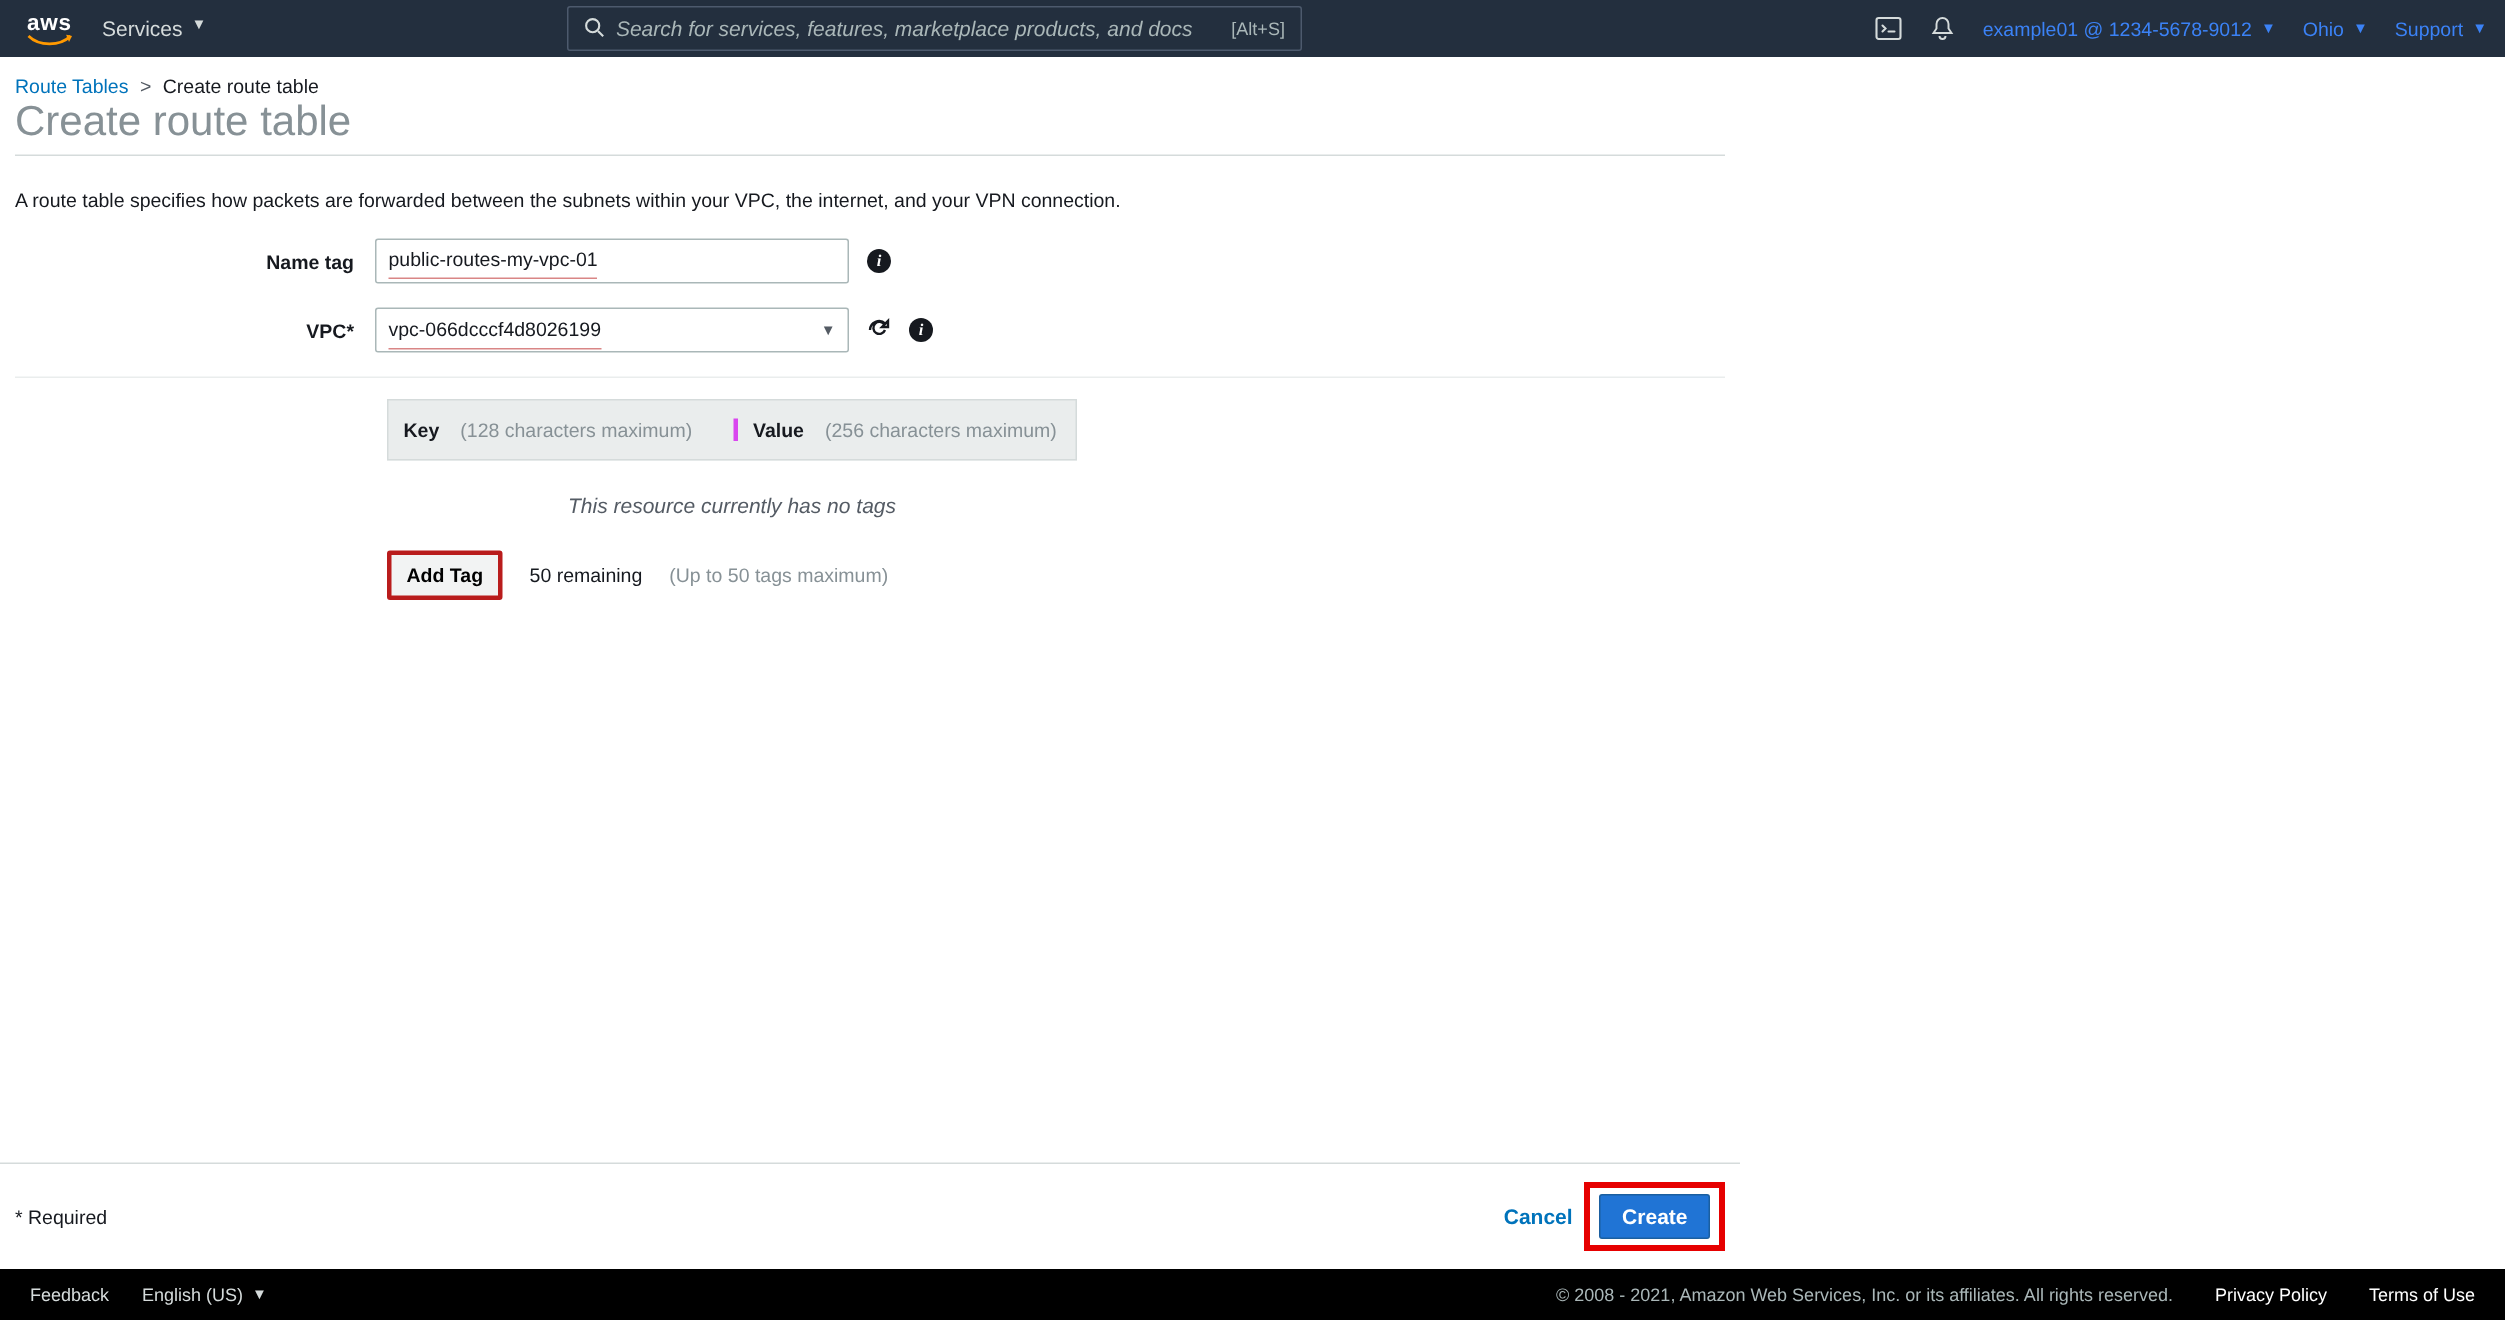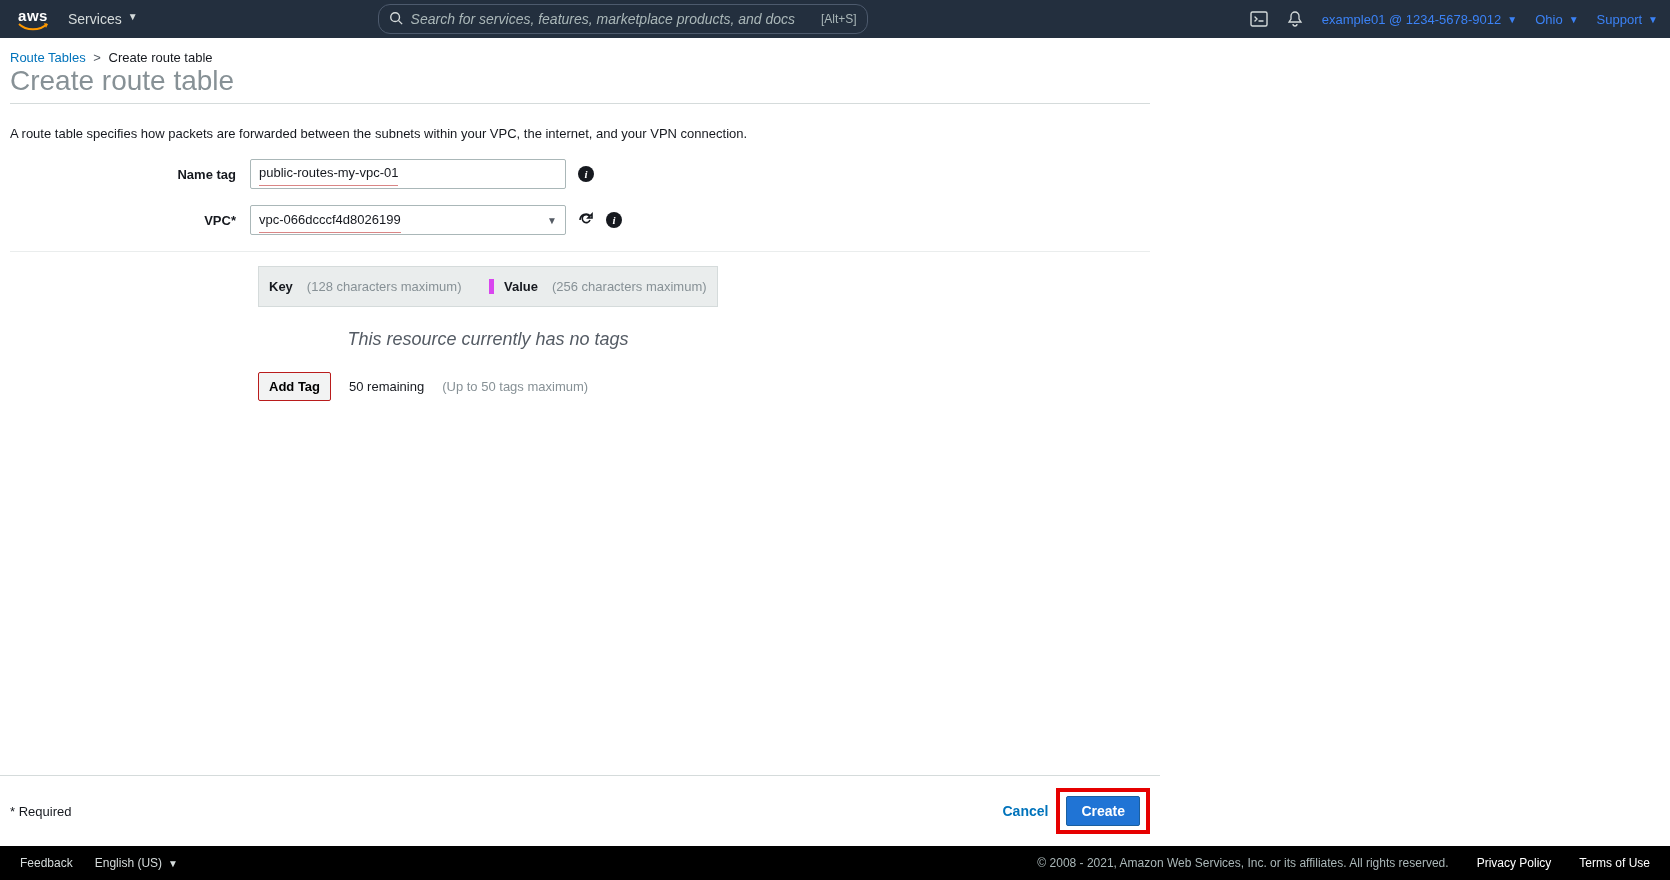--- a/index.html
+++ b/index.html
@@ -7,21 +7,21 @@
   body { display: flex; flex-direction: column; min-height: 100vh; }
 
   
   .navbar { background: #232f3e; color: #d5dbdb; height: 38px; display: flex; align-items: center; padding: 0 12px; }
   .aws-logo { display: inline-flex; flex-direction: column; align-items: center; margin: 0 20px 0 6px; color: #fff; font-weight: 700; letter-spacing: 0.5px; font-size: 15px; line-height: 1; }
   .aws-logo svg { display: block; }
   .nav-services { display: flex; align-items: flex-start; gap: 6px; cursor: pointer; font-size: 14px; color:#d5dbdb; }
   .nav-caret { font-size: 10px; }
 
   .searchbar { flex: 0 0 auto; margin-left: 240px; width: 490px; height: 30px;
-    background: #232f3e; border: 1px solid #4d5a6d; border-radius: 12px;
+    background: #232f3e; border: 1px solid #4d5a6d; border-radius: 2px;
     display: flex; align-items: center; padding: 0 10px; color: #aab7b8; font-style: italic; }
   .searchbar .mag { font-style: normal; margin-right: 8px; color:#d5dbdb; }
   .searchbar .ph { flex: 1; white-space: nowrap; overflow: hidden; text-overflow: ellipsis; }
   .searchbar .kbd { font-style: normal; color: #aab7b8; font-size: 12px; }
 
   .nav-right { margin-left: auto; display: flex; align-items: center; gap: 18px; }
   .nav-icon { width: 18px; height: 18px; display:inline-flex; align-items:center; justify-content:center; cursor:pointer; color:#d5dbdb; }
   .nav-dropdown { display:flex; align-items:center; gap:6px; cursor:pointer; font-size:13px; color:#3b82f6; }
 
   
@@ -47,26 +47,26 @@
   .select-box .arrow { font-size:10px; color:#545b64; }
   .icon-info { width:16px;height:16px;border-radius:50%;background:#16191f;color:#fff;font-size:11px;font-weight:700;display:inline-flex;align-items:center;justify-content:center;font-style:italic;font-family:Georgia,serif;}
   .icon-refresh svg { width:16px;height:16px; }
   .icon-btn { cursor:pointer; display:inline-flex; }
 
   hr.sep2 { border:none; border-top:1px solid #eaeded; margin: 6px 0 14px 0; }
 
   .tags-wrap { margin-left: 248px; width:460px; }
   .tags-header { background:#eaeded; border:1px solid #d5dbdb; display:flex; padding: 12px 10px; font-size:13px; }
   .tags-col1 { width: 220px; display:flex; gap:14px; align-items:flex-start; }
-  .tags-col2 { border-left:5px solid #d946ef; padding-left:10px; display:flex; gap:14px; align-items:flex-start; }
+  .tags-col2 { border-left:3px solid #d946ef; padding-left:10px; display:flex; gap:14px; align-items:flex-start; }
   .tags-col-label { font-weight:700; }
   .tags-col-hint { color:#879196; }
-  .tags-empty { text-align:center; font-style:italic; color:#545b64; font-size:18px; padding:22px 0; }
+  .tags-empty { text-align:center; font-style:italic; color:#545b64; font-size:14px; padding:22px 0; }
   .tags-footer { display:flex; align-items:center; gap:18px; font-size:13px; }
-  .add-tag-btn { background:#f2f3f3; border:1px solid #b91c1c; border-radius:2px; padding:6px 10px; font-weight:700; cursor:pointer; font-size:13px; }
+  .add-tag-btn { background:#f2f3f3; border:3px solid #b91c1c; border-radius:2px; padding:6px 10px; font-weight:700; cursor:pointer; font-size:13px; }
   .tags-remain { color:#16191f; }
   .tags-max { color:#879196; }
 
   
   .footbar { border-top:1px solid #d5dbdb; padding:12px 10px; display:flex; align-items:center; max-width:1160px; }
   .req { font-weight:400; font-size:13px; }
   .footbar .spacer { flex:1; }
   .cancel-link { color:#0073bb; font-weight:700; cursor:pointer; margin-right:8px; font-size:14px; }
   .create-btn { background:#2074d5; border:1px solid #1a5fa0; color:#fff; font-weight:700; padding:6px 14px; border-radius:2px; cursor:pointer; font-size:14px; }
   .highlight-box { border: 4px solid #e60000; padding: 4px 6px; display:inline-flex; }

